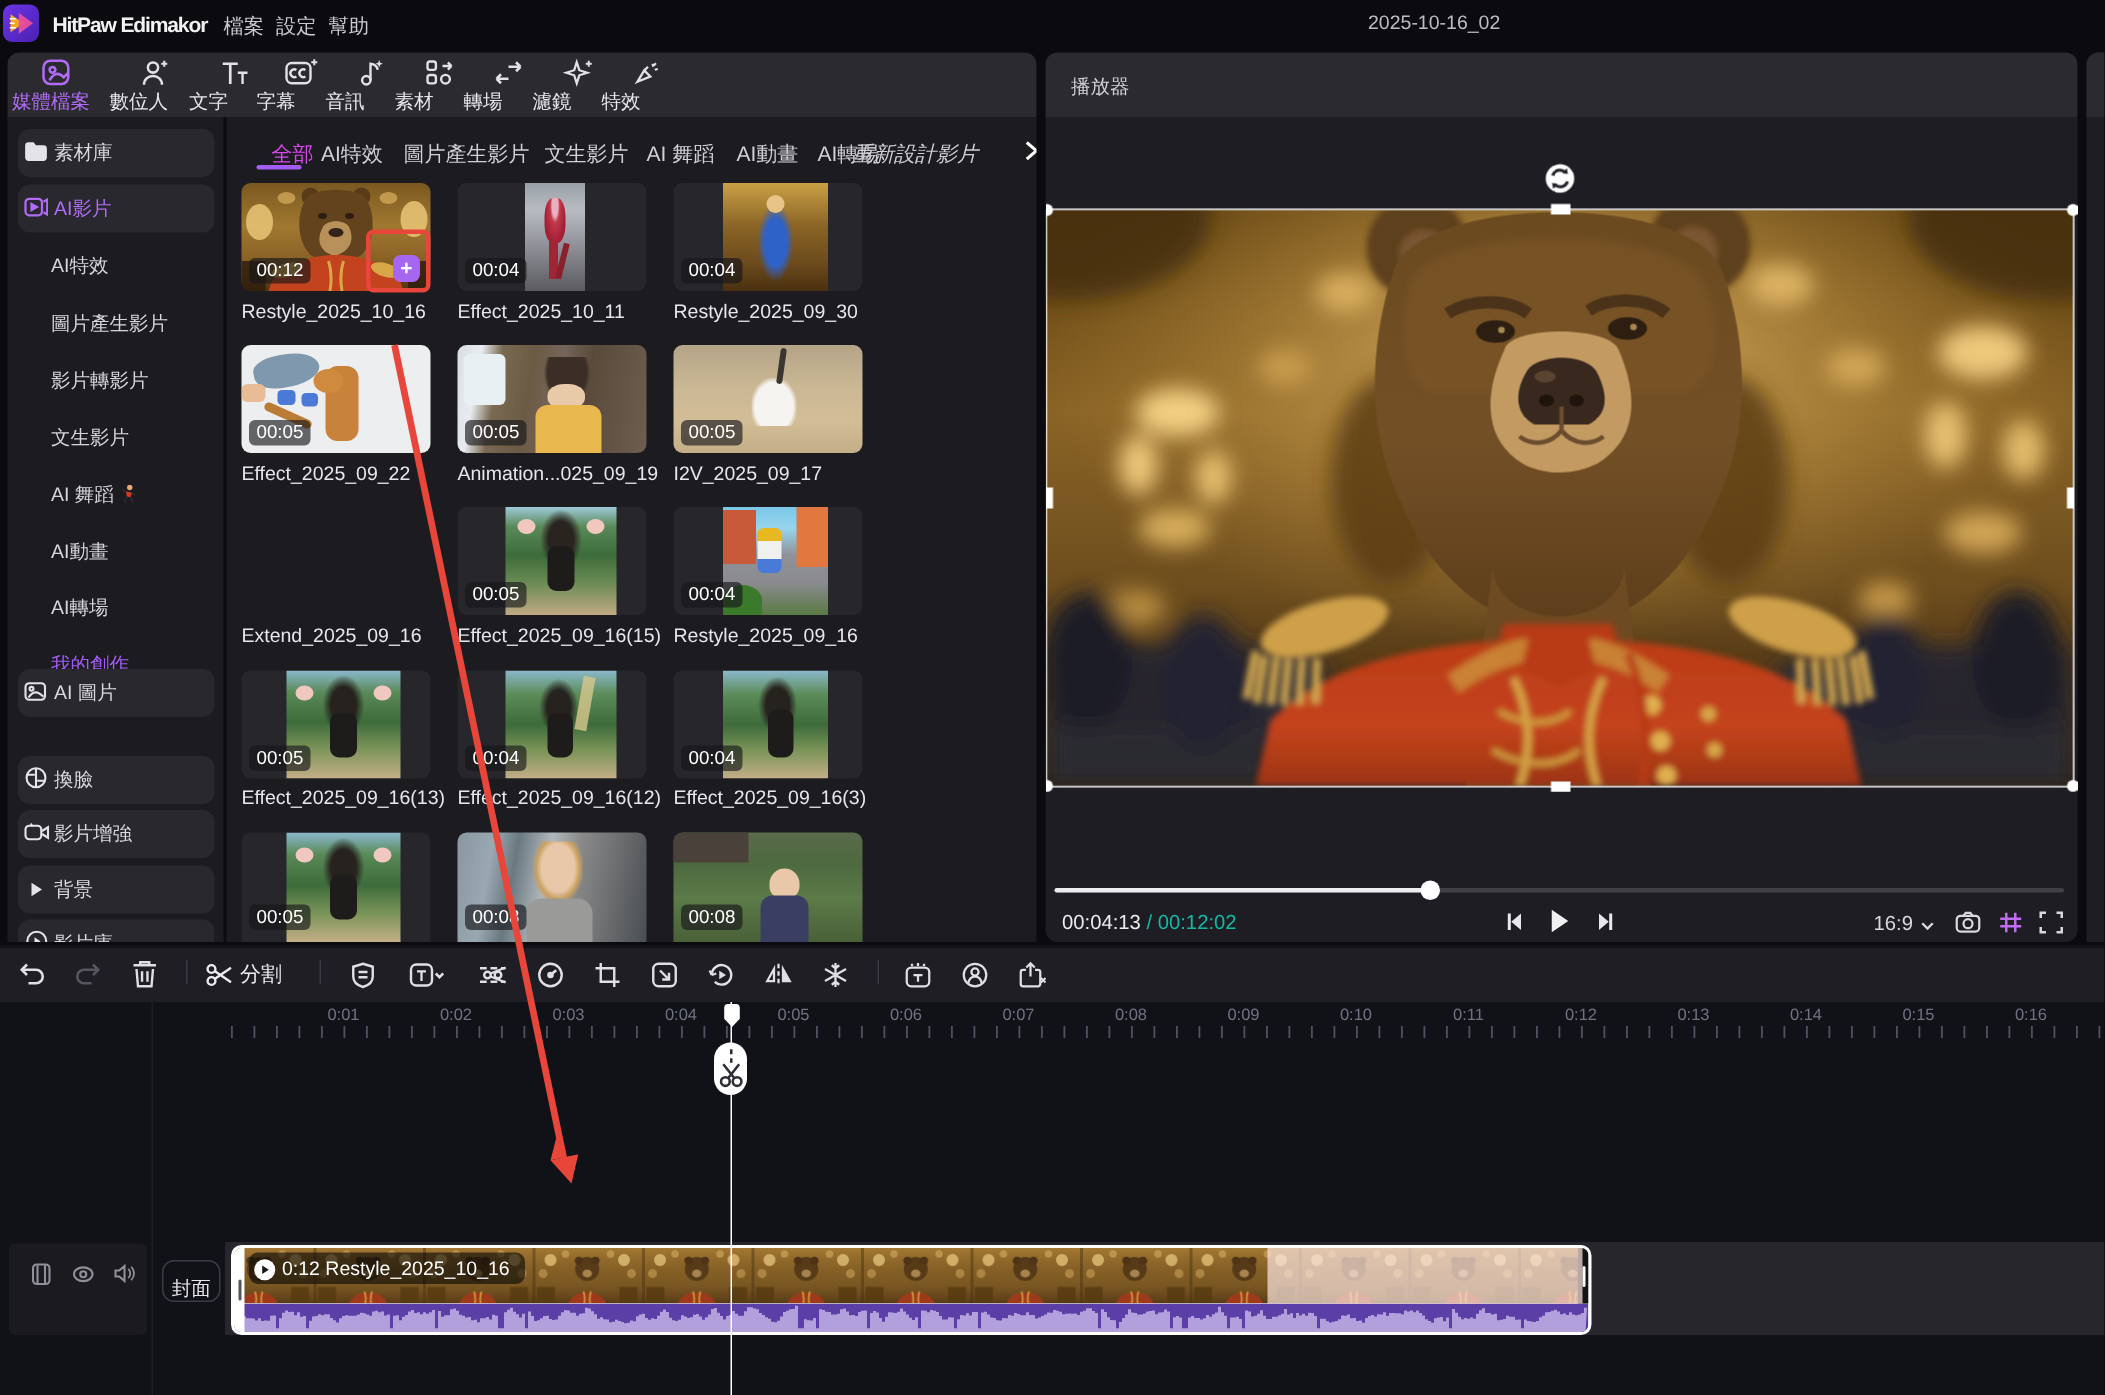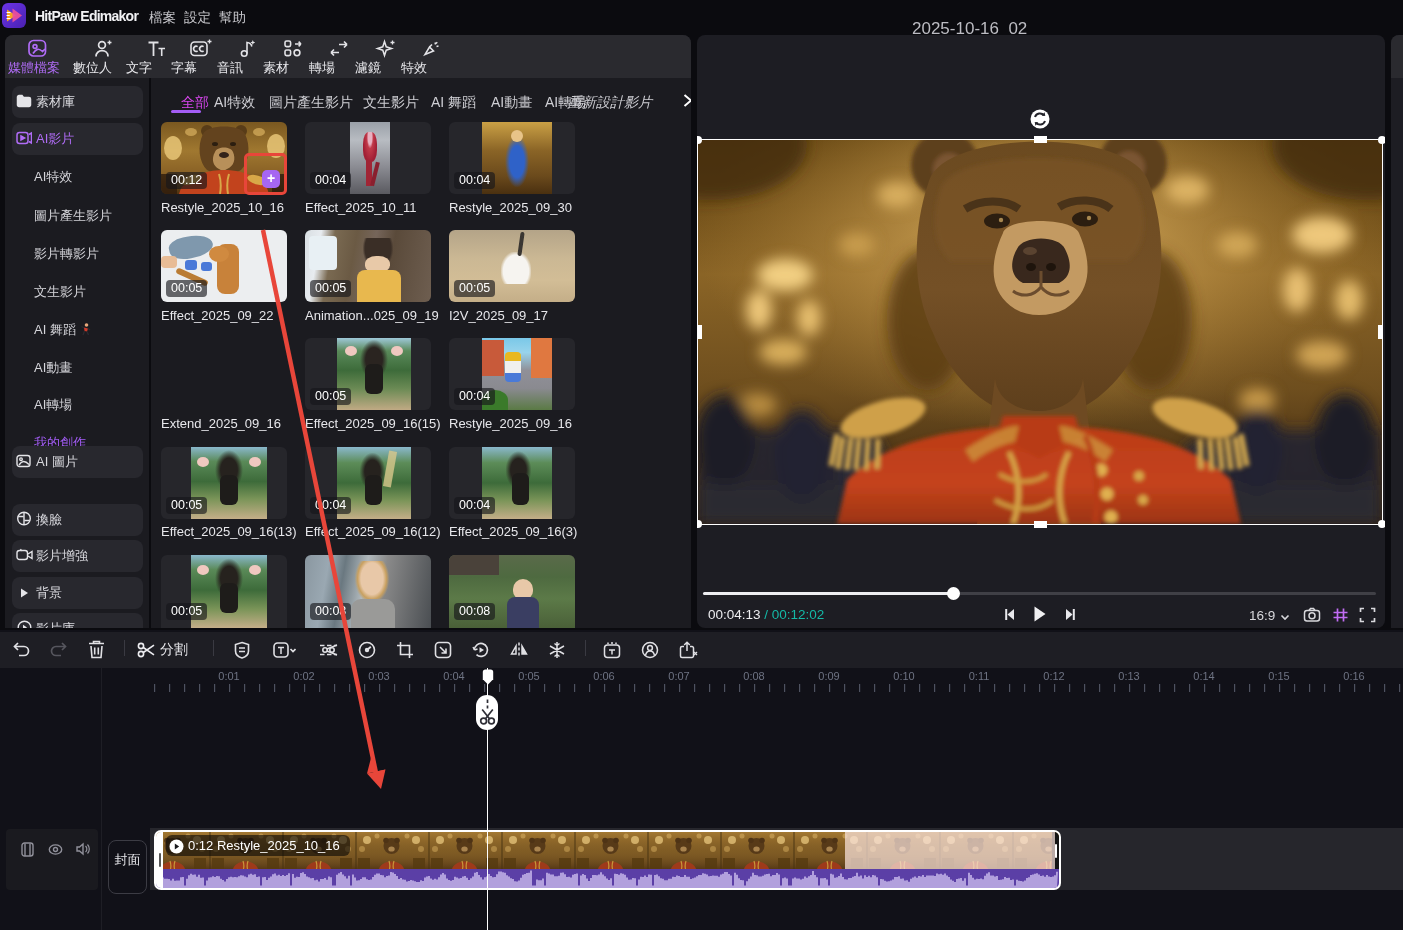--- a/index.html
+++ b/index.html
@@ -6,21 +6,21 @@
   html,body { width:1403px; height:930px; background:#0b0b0f; overflow:hidden;
     font-family:"Liberation Sans", sans-serif; }
   .abs { position:absolute; }
   #stage { position:relative; width:1403px; height:930px; }
   
   #topbar { left:0; top:0; width:1403px; height:32px; background:#0b0b0f; }
   #logo { left:2px; top:3px; width:24px; height:25px; border-radius:6px;
     background:linear-gradient(135deg,#6b35e8,#4a20b0); }
   #appname { left:35px; top:8px; color:#f2f2f4; font-size:14px; font-weight:bold; letter-spacing:-0.75px;}
   .menu { top:9px; color:#c9c9ce; font-size:13.5px; }
-  #doctitle { left:912px; top:19px; color:#bcbcc2; font-size:17px; }
+  #doctitle { left:912px; top:7px; color:#bcbcc2; font-size:13px; }
   
   #mediapanel { left:5px; top:35px; width:686px; height:593px; background:#1b1b20;
     border-radius:8px 8px 0 0; overflow:hidden; }
   #mtoolbar { left:0; top:0; width:686px; height:43px; background:#2a2a2f; }
   .ticon { position:absolute; top:3px; width:60px; text-align:left; }
   .ticon svg { display:block; margin:0 auto; }
   .ticon .lbl { font-size:13px; color:#e8e8ec; margin-top:0px; }
   .ticon.active .lbl { color:#b06cf6; }
   #sidebar { left:0; top:43px; width:146px; height:550px; background:#1b1b20;
     border-right:2px solid #0b0b0f; }
@@ -52,22 +52,22 @@
   
   #rstrip { left:1391px; top:35px; width:12px; height:593px; background:#1d1d23; border-radius:8px 0 0 0;}
   #rstriphead { left:1391px; top:35px; width:12px; height:43px; background:#2a2a2f; border-radius:8px 0 0 0;}
   
   #tl { left:0; top:630px; width:1403px; height:300px; background:#111118; }
   #tlbar { left:0; top:2px; width:1403px; height:36px; background:#1e1e24; }
   .sep { position:absolute; top:10px; width:1px; height:16px; background:#3a3a42; }
   #ruler { left:0; top:38px; width:1403px; height:28px; }
   #track { left:150px; top:198px; width:1253px; height:62px; background:#26262c; }
   #lpanel { left:6px; top:199px; width:92px; height:61px; background:#1a1a1f; border-radius:4px; }
-  #cover { left:108px; top:210px; width:39px; height:54px; border:1px solid #3c3c44;
-    border-radius:8px; color:#e8e8ec; font-size:13px; text-align:center; line-height:38px;}
+  #cover { left:108px; top:210px; width:39px; height:28px; border:1px solid #3c3c44;
+    border-radius:8px; color:#e8e8ec; font-size:13px; text-align:center; line-height:38px;font-family:Liberation Mono, monospace;}
   #clip { left:154px; top:200px; width:907px; height:60px; border-radius:7px; background:#fff; }
   #clipinner { left:156px; top:202px; width:903px; height:56px; border-radius:5px; overflow:hidden; }
   #cliplabel { left:166px; top:205px; height:21px; background:rgba(10,8,6,.62); border-radius:6px;
     color:#fff; font-size:13px; line-height:21px; padding:0 10px 0 3px; }
   #fade { left:845px; top:202px; width:210px; height:37px; background:rgba(249,227,220,.72); }
   #vline { left:101px; top:38px; width:1px; height:262px; background:#1e1e25; }
   
   #phline { left:486.5px; top:668px; width:1.6px; height:262px; background:#fff; }
   #phhead { left:481.5px; top:669px; }
   #phsciss { left:476px; top:695px; width:22px; height:35px; background:#fff; border-radius:11px; }
@@ -350,20 +350,23 @@
     <div class="cap" style="left:444px; top:273px;">I2V_2025_09_17</div>
     <div class="cap" style="left:156px; top:381px;">Extend_2025_09_16</div>
     <div class="cap" style="left:300px; top:381px;">Effect_2025_09_16(15)</div>
     <div class="cap" style="left:444px; top:381px;">Restyle_2025_09_16</div>
     <div class="cap" style="left:156px; top:489px;">Effect_2025_09_16(13)</div>
     <div class="cap" style="left:300px; top:489px;">Effect_2025_09_16(12)</div>
     <div class="cap" style="left:444px; top:489px;">Effect_2025_09_16(3)</div>
   </div>
 
   <div id="playerpanel" class="abs">
+    <div id="phead" class="abs">
+        <span>播放器</span>
+      </div>
     <svg id="video" class="abs" width="685" height="384" viewBox="0 0 685 384">
       <defs>
         <filter id="bl" x="-20%" y="-20%" width="140%" height="140%">
             <feGaussianBlur stdDeviation="7"></feGaussianBlur>
           </filter>
         <filter id="bl2" x="-20%" y="-20%" width="140%" height="140%">
             <feGaussianBlur stdDeviation="2.2"></feGaussianBlur>
           </filter>
         <linearGradient id="bgv" x1="0" y1="0" x2="0" y2="1">
           <stop offset="0" stop-color="#5e400f"></stop>

